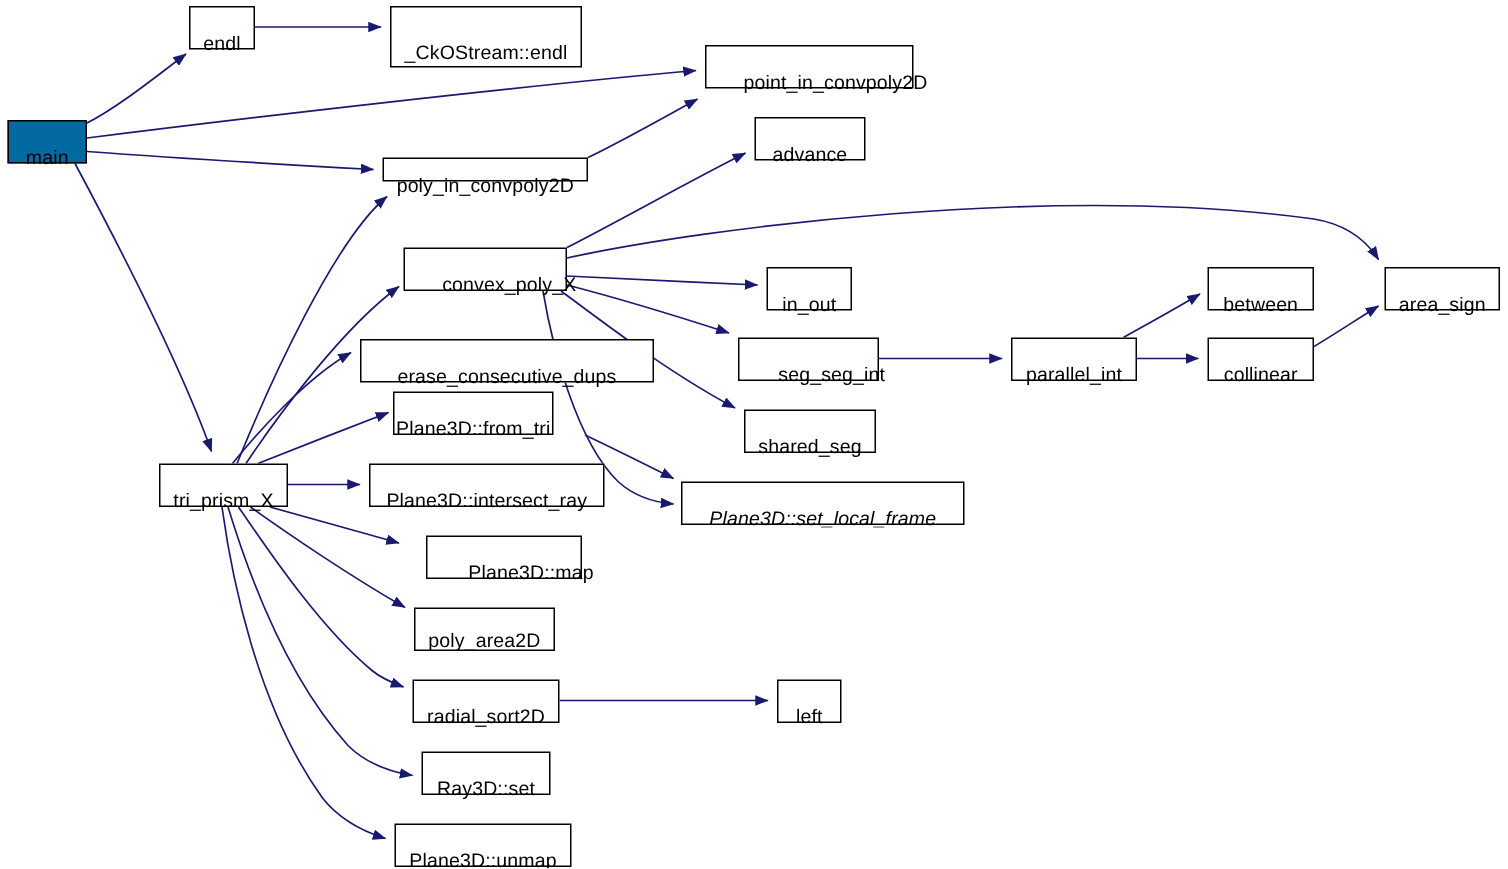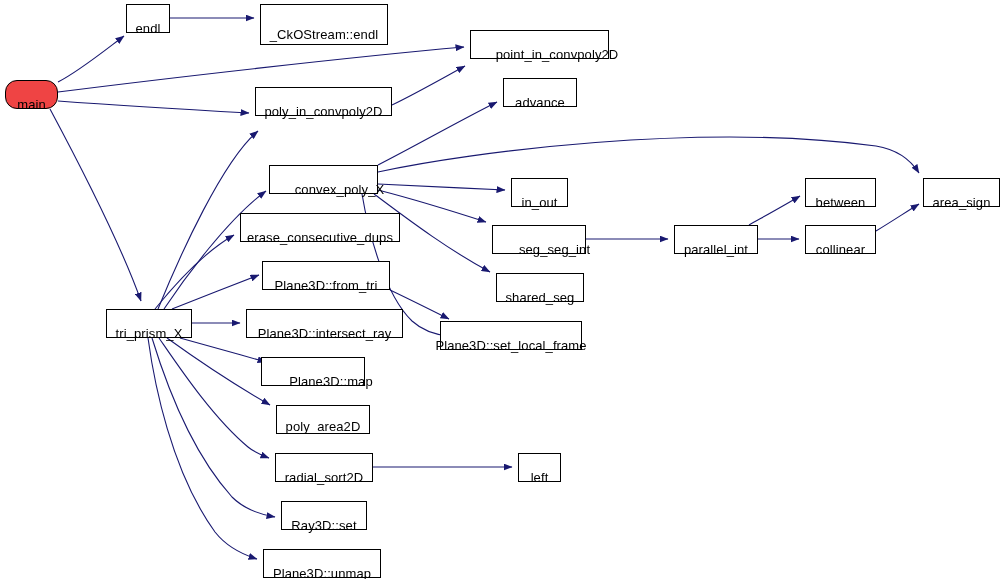--- a/index.html
+++ b/index.html
@@ -31,22 +31,21 @@
     color: #000000;
     font-size: 13px;
     line-height: 1;
     display: flex;
     align-items: center;
     justify-content: center;
     white-space: nowrap;
     letter-spacing: 0.1px;
   }
   .node.current {
-    background: #ef4444;
-    border-radius: 12px;
+    background: #0369a1;
   }
   .node-label {
     display: block;
     padding: 0 2px;
     margin-top: 20px;
   }
 </style>
 </head>
 <body>
 
@@ -96,66 +95,66 @@
       </div>
       <div class="node" style="left: 126px; top: 4px; width: 44px; height: 29px;">
         <span class="node-label">endl</span>
       </div>
       <div class="node" style="left: 260px; top: 4px; width: 128px; height: 41px;">
         <span class="node-label">_CkOStream::endl</span>
       </div>
       <div class="node" style="left: 470px; top: 30px; width: 139px; height: 29px; padding-left: 35px;">
         <span class="node-label">point_in_convpoly2D</span>
       </div>
-      <div class="node" style="left: 255px; top: 87px; width: 137px; height: 29px;">
+      <div class="node" style="left: 255px; top: 105px; width: 137px; height: 16px;">
         <span class="node-label">poly_in_convpoly2D</span>
       </div>
       <div class="node" style="left: 503px; top: 78px; width: 74px; height: 29px;">
         <span class="node-label">advance</span>
       </div>
       <div class="node" style="left: 269px; top: 165px; width: 109px; height: 29px; padding-left: 32px;">
         <span class="node-label">convex_poly_X</span>
       </div>
       <div class="node" style="left: 511px; top: 178px; width: 57px; height: 29px;">
         <span class="node-label">in_out</span>
       </div>
       <div class="node" style="left: 805px; top: 178px; width: 71px; height: 29px;">
         <span class="node-label">between</span>
       </div>
       <div class="node" style="left: 923px; top: 178px; width: 77px; height: 29px;">
         <span class="node-label">area_sign</span>
       </div>
-      <div class="node" style="left: 240px; top: 213px; width: 160px; height: 29px;">
+      <div class="node" style="left: 240px; top: 226px; width: 196px; height: 29px;">
         <span class="node-label">erase_consecutive_dups</span>
       </div>
       <div class="node" style="left: 492px; top: 225px; width: 94px; height: 29px; padding-left: 31px;">
         <span class="node-label">seg_seg_int</span>
       </div>
       <div class="node" style="left: 674px; top: 225px; width: 84px; height: 29px;">
         <span class="node-label">parallel_int</span>
       </div>
       <div class="node" style="left: 805px; top: 225px; width: 71px; height: 29px;">
         <span class="node-label">collinear</span>
       </div>
-      <div class="node" style="left: 262px; top: 261px; width: 128px; height: 29px;">
+      <div class="node" style="left: 262px; top: 261px; width: 107px; height: 29px;">
         <span class="node-label">Plane3D::from_tri</span>
       </div>
       <div class="node" style="left: 496px; top: 273px; width: 88px; height: 29px;">
         <span class="node-label">shared_seg</span>
       </div>
       <div class="node" style="left: 106px; top: 309px; width: 86px; height: 29px;">
         <span class="node-label">tri_prism_X</span>
       </div>
       <div class="node" style="left: 246px; top: 309px; width: 157px; height: 29px;">
         <span class="node-label">Plane3D::intersect_ray</span>
       </div>
-      <div class="node" style="left: 440px; top: 321px; width: 142px; height: 29px;">
+      <div class="node" style="left: 454px; top: 321px; width: 189px; height: 29px; font-style: italic;">
         <span class="node-label">Plane3D::set_local_frame</span>
       </div>
-      <div class="node" style="left: 261px; top: 357px; width: 104px; height: 29px; padding-left: 36px;">
+      <div class="node" style="left: 284px; top: 357px; width: 104px; height: 29px; padding-left: 36px;">
         <span class="node-label">Plane3D::map</span>
       </div>
       <div class="node" style="left: 276px; top: 405px; width: 94px; height: 29px; align-items: flex-end;">
         <span class="node-label">poly_area2D</span>
       </div>
       <div class="node" style="left: 275px; top: 453px; width: 98px; height: 29px;">
         <span class="node-label">radial_sort2D</span>
       </div>
       <div class="node" style="left: 518px; top: 453px; width: 43px; height: 29px;">
         <span class="node-label">left</span>

